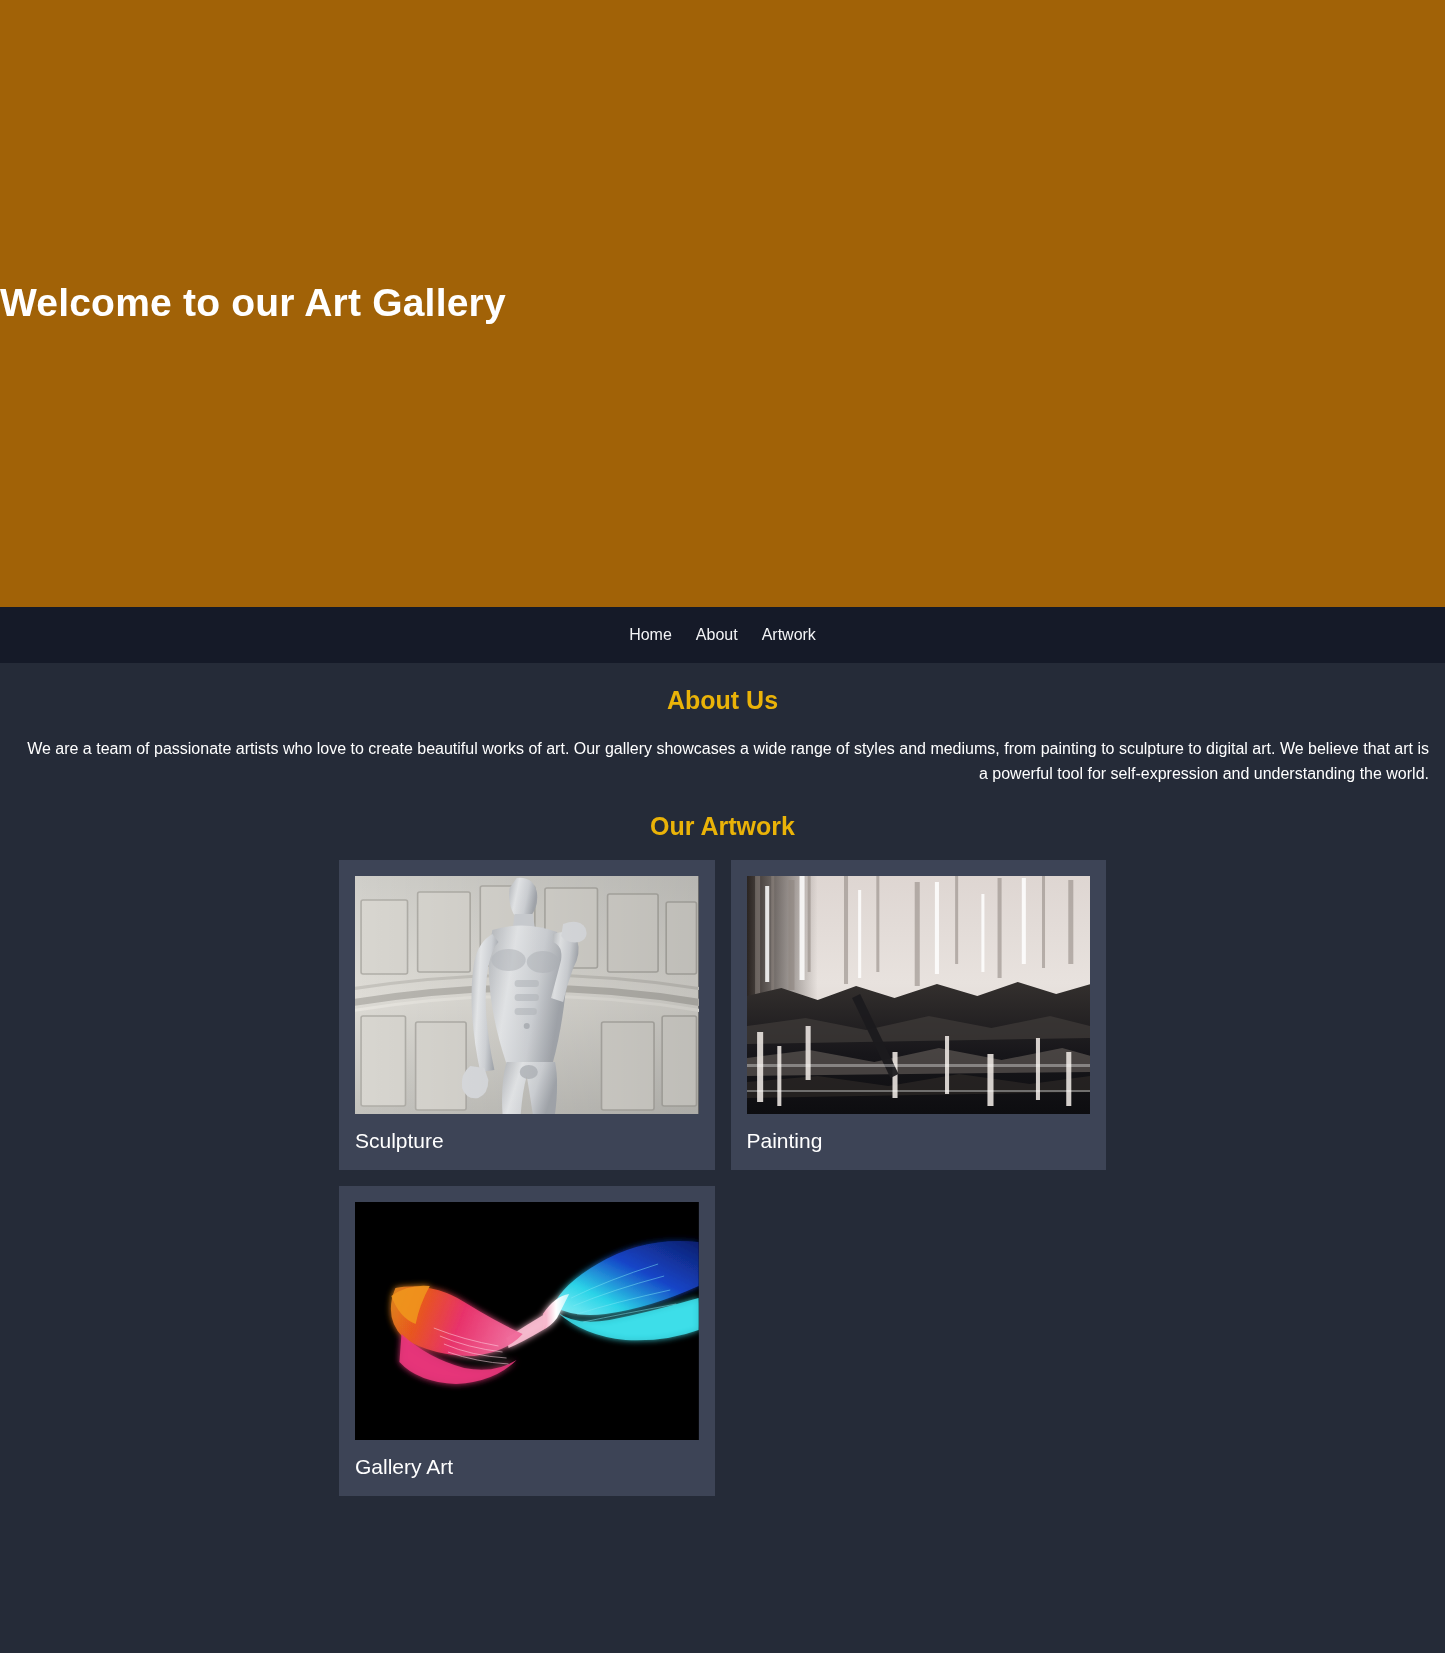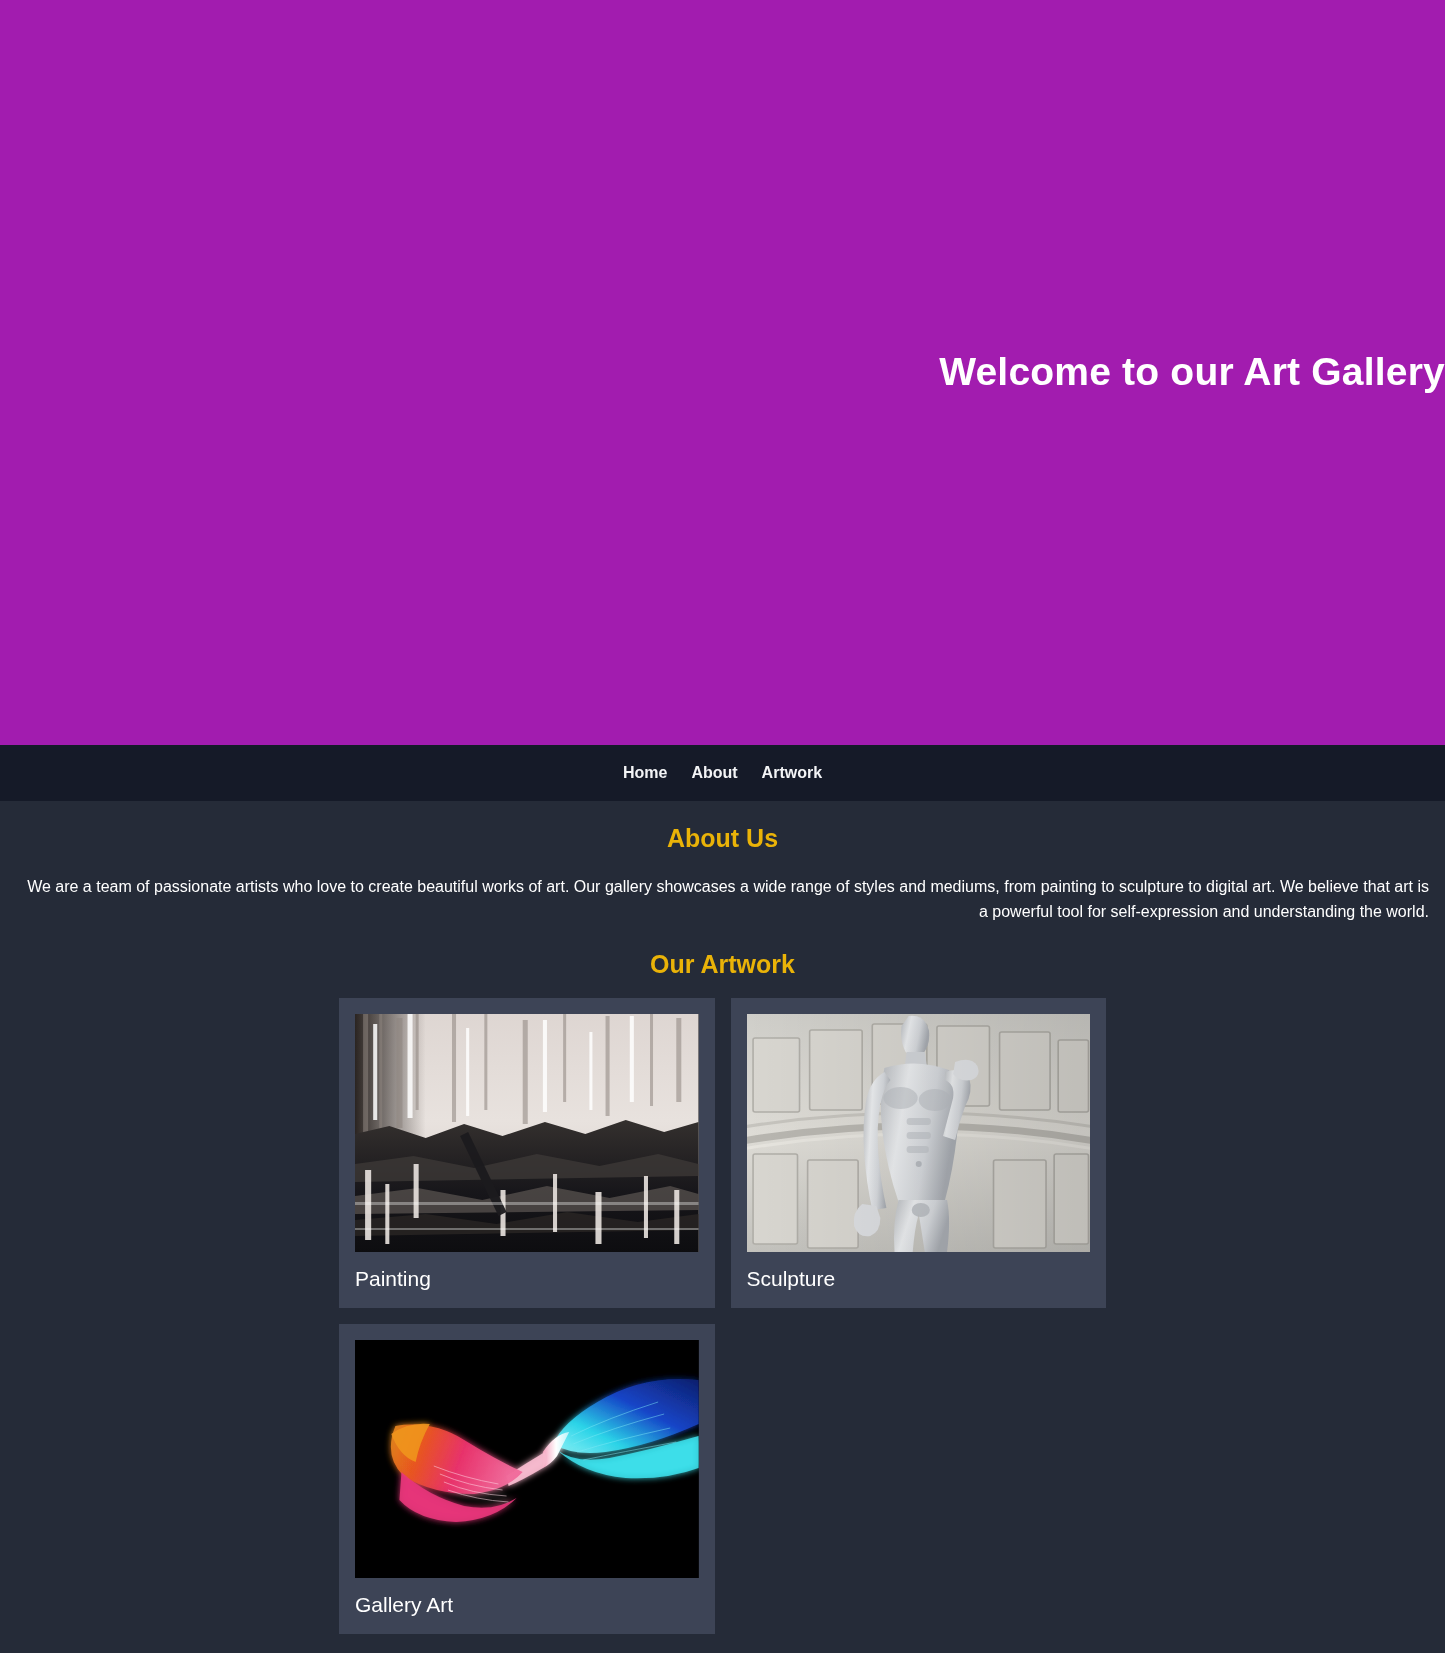--- a/index.html
+++ b/index.html
@@ -8,25 +8,25 @@
     width: 1445px;
     background: #252b38;
     font-family: "Liberation Sans", sans-serif;
     color: #ffffff;
     -webkit-font-smoothing: antialiased;
   }
 
   
   .hero {
     width: 100%;
-    height: 745px;
-    background: #a21caf;
+    height: 607px;
+    background: #a16207;
     display: flex;
     align-items: center;
-    justify-content: flex-end;
+    justify-content: flex-start;
   }
   .hero-title {
     font-size: 39px;
     font-weight: 700;
     color: #ffffff;
     letter-spacing: 0.2px;
     text-align: center;
     line-height: 1.1;
   }
 
@@ -37,21 +37,20 @@
     background: #151a28;
     display: flex;
     align-items: center;
     justify-content: center;
   }
   .nav-list {
     list-style: none;
     display: flex;
     align-items: center;
     gap: 24px;
-    font-weight: bold;
   }
   .nav-link {
     color: #f3f4f6;
     text-decoration: none;
     font-size: 16px;
     line-height: 1;
     display: inline-block;
     padding: 2px 0;
   }
 
@@ -141,20 +140,91 @@
 
   <section class="section-about">
     <h2 class="section-heading">About Us</h2>
     <p class="about-text">We are a team of passionate artists who love to create beautiful works of art. Our gallery showcases a wide range of styles and mediums, from painting to sculpture to digital art. We believe that art is a powerful tool for self-expression and understanding the world.</p>
   </section>
 
   <section class="section-artwork">
     <h2 class="section-heading artwork-heading">Our Artwork</h2>
 
     <div class="grid">
+
+      <article class="card">
+        <div class="card-media">
+          <svg viewBox="0 0 340 238" preserveAspectRatio="none" aria-hidden="true">
+            <defs>
+              <linearGradient id="sc-wall" x1="0" y1="0" x2="0" y2="1">
+                <stop offset="0%" stop-color="#cfcec9"></stop>
+                <stop offset="50%" stop-color="#dedcd6"></stop>
+                <stop offset="100%" stop-color="#c3c2bd"></stop>
+              </linearGradient>
+              <linearGradient id="sc-marble" x1="0" y1="0" x2="1" y2="0.3">
+                <stop offset="0%" stop-color="#b9bcc0"></stop>
+                <stop offset="35%" stop-color="#eceef0"></stop>
+                <stop offset="70%" stop-color="#d6d9dd"></stop>
+                <stop offset="100%" stop-color="#a9adb3"></stop>
+              </linearGradient>
+              <linearGradient id="sc-shade" x1="0" y1="0" x2="1" y2="0">
+                <stop offset="0%" stop-color="#00000000"></stop>
+                <stop offset="100%" stop-color="#00000055"></stop>
+              </linearGradient>
+            </defs>
+            <rect x="0" y="0" width="340" height="238" fill="url(#sc-wall)"></rect>
+
+            <g stroke="#b0aea8" stroke-width="1.6" fill="#d8d6d0">
+              <rect x="6" y="24" width="46" height="74" rx="2"></rect>
+              <rect x="62" y="16" width="52" height="80" rx="2"></rect>
+              <rect x="124" y="10" width="54" height="80" rx="2"></rect>
+              <rect x="188" y="12" width="52" height="80" rx="2"></rect>
+              <rect x="250" y="18" width="50" height="78" rx="2"></rect>
+              <rect x="308" y="26" width="30" height="72" rx="2"></rect>
+              <rect x="6" y="140" width="44" height="90" rx="2"></rect>
+              <rect x="60" y="146" width="50" height="88" rx="2"></rect>
+              <rect x="244" y="146" width="52" height="88" rx="2"></rect>
+              <rect x="304" y="140" width="34" height="90" rx="2"></rect>
+            </g>
+
+            <path d="M-10 128 Q170 96 350 128" fill="none" stroke="#b8b6b0" stroke-width="7"></path>
+            <path d="M-10 136 Q170 104 350 136" fill="none" stroke="#e6e4de" stroke-width="3"></path>
+            <path d="M-10 114 Q170 84 350 114" fill="none" stroke="#c6c4be" stroke-width="3"></path>
+
+            <g>
+
+              <path d="M160 2 Q176 0 180 16 Q182 30 174 40 Q164 46 157 38 Q151 26 153 12 Z" fill="url(#sc-marble)"></path>
+
+              <path d="M158 38 L176 38 L178 52 L156 54 Z" fill="#d2d5d9"></path>
+
+              <path d="M136 54 Q168 44 200 56 Q212 84 208 120 Q204 156 196 186 L150 188 Q138 152 134 118 Q130 82 136 54 Z" fill="url(#sc-marble)"></path>
+
+              <g fill="#b9bdc2" opacity="0.55">
+                <ellipse cx="152" cy="84" rx="17" ry="11"></ellipse>
+                <ellipse cx="186" cy="86" rx="16" ry="11"></ellipse>
+                <rect x="158" y="104" width="24" height="7" rx="3"></rect>
+                <rect x="158" y="118" width="24" height="7" rx="3"></rect>
+                <rect x="158" y="132" width="22" height="7" rx="3"></rect>
+              </g>
+              <circle cx="170" cy="150" r="3" fill="#a8acb2" opacity="0.7"></circle>
+
+              <path d="M196 58 Q214 52 220 64 Q224 78 216 92 Q210 108 206 126 L194 122 Q200 100 204 84 Q206 70 196 66 Z" fill="url(#sc-marble)"></path>
+              <path d="M206 48 Q222 42 228 52 Q232 62 222 66 Q210 68 204 60 Z" fill="#e2e4e7"></path>
+
+              <path d="M136 58 Q122 66 118 86 Q114 110 116 140 Q118 168 124 196 L138 194 Q132 166 130 140 Q128 112 132 90 Q136 72 142 66 Z" fill="url(#sc-marble)"></path>
+              <path d="M114 190 Q104 198 106 212 Q110 224 122 222 Q132 218 132 204 L128 192 Z" fill="#dcdee1"></path>
+
+              <path d="M150 186 L198 186 Q202 206 198 238 L176 238 Q172 212 170 200 Q166 214 164 238 L146 238 Q144 208 150 186 Z" fill="url(#sc-marble)"></path>
+              <ellipse cx="172" cy="196" rx="9" ry="7" fill="#b6babf" opacity="0.8"></ellipse>
+            </g>
+            <rect x="0" y="0" width="340" height="238" fill="url(#sc-shade)" opacity="0.35"></rect>
+          </svg>
+        </div>
+        <h3 class="card-title">Sculpture</h3>
+      </article>
 
       <article class="card">
         <div class="card-media">
           <svg viewBox="0 0 340 238" preserveAspectRatio="none" aria-hidden="true">
             <defs>
               <linearGradient id="pt-sky" x1="0" y1="0" x2="0" y2="1">
                 <stop offset="0%" stop-color="#ded6d2"></stop>
                 <stop offset="45%" stop-color="#e8e2de"></stop>
                 <stop offset="100%" stop-color="#cfc6c1"></stop>
               </linearGradient>
@@ -214,91 +284,20 @@
             </g>
           </svg>
         </div>
         <h3 class="card-title">Painting</h3>
       </article>
 
       <article class="card">
         <div class="card-media">
           <svg viewBox="0 0 340 238" preserveAspectRatio="none" aria-hidden="true">
             <defs>
-              <linearGradient id="sc-wall" x1="0" y1="0" x2="0" y2="1">
-                <stop offset="0%" stop-color="#cfcec9"></stop>
-                <stop offset="50%" stop-color="#dedcd6"></stop>
-                <stop offset="100%" stop-color="#c3c2bd"></stop>
-              </linearGradient>
-              <linearGradient id="sc-marble" x1="0" y1="0" x2="1" y2="0.3">
-                <stop offset="0%" stop-color="#b9bcc0"></stop>
-                <stop offset="35%" stop-color="#eceef0"></stop>
-                <stop offset="70%" stop-color="#d6d9dd"></stop>
-                <stop offset="100%" stop-color="#a9adb3"></stop>
-              </linearGradient>
-              <linearGradient id="sc-shade" x1="0" y1="0" x2="1" y2="0">
-                <stop offset="0%" stop-color="#00000000"></stop>
-                <stop offset="100%" stop-color="#00000055"></stop>
-              </linearGradient>
-            </defs>
-            <rect x="0" y="0" width="340" height="238" fill="url(#sc-wall)"></rect>
-
-            <g stroke="#b0aea8" stroke-width="1.6" fill="#d8d6d0">
-              <rect x="6" y="24" width="46" height="74" rx="2"></rect>
-              <rect x="62" y="16" width="52" height="80" rx="2"></rect>
-              <rect x="124" y="10" width="54" height="80" rx="2"></rect>
-              <rect x="188" y="12" width="52" height="80" rx="2"></rect>
-              <rect x="250" y="18" width="50" height="78" rx="2"></rect>
-              <rect x="308" y="26" width="30" height="72" rx="2"></rect>
-              <rect x="6" y="140" width="44" height="90" rx="2"></rect>
-              <rect x="60" y="146" width="50" height="88" rx="2"></rect>
-              <rect x="244" y="146" width="52" height="88" rx="2"></rect>
-              <rect x="304" y="140" width="34" height="90" rx="2"></rect>
-            </g>
-
-            <path d="M-10 128 Q170 96 350 128" fill="none" stroke="#b8b6b0" stroke-width="7"></path>
-            <path d="M-10 136 Q170 104 350 136" fill="none" stroke="#e6e4de" stroke-width="3"></path>
-            <path d="M-10 114 Q170 84 350 114" fill="none" stroke="#c6c4be" stroke-width="3"></path>
-
-            <g>
-
-              <path d="M160 2 Q176 0 180 16 Q182 30 174 40 Q164 46 157 38 Q151 26 153 12 Z" fill="url(#sc-marble)"></path>
-
-              <path d="M158 38 L176 38 L178 52 L156 54 Z" fill="#d2d5d9"></path>
-
-              <path d="M136 54 Q168 44 200 56 Q212 84 208 120 Q204 156 196 186 L150 188 Q138 152 134 118 Q130 82 136 54 Z" fill="url(#sc-marble)"></path>
-
-              <g fill="#b9bdc2" opacity="0.55">
-                <ellipse cx="152" cy="84" rx="17" ry="11"></ellipse>
-                <ellipse cx="186" cy="86" rx="16" ry="11"></ellipse>
-                <rect x="158" y="104" width="24" height="7" rx="3"></rect>
-                <rect x="158" y="118" width="24" height="7" rx="3"></rect>
-                <rect x="158" y="132" width="22" height="7" rx="3"></rect>
-              </g>
-              <circle cx="170" cy="150" r="3" fill="#a8acb2" opacity="0.7"></circle>
-
-              <path d="M196 58 Q214 52 220 64 Q224 78 216 92 Q210 108 206 126 L194 122 Q200 100 204 84 Q206 70 196 66 Z" fill="url(#sc-marble)"></path>
-              <path d="M206 48 Q222 42 228 52 Q232 62 222 66 Q210 68 204 60 Z" fill="#e2e4e7"></path>
-
-              <path d="M136 58 Q122 66 118 86 Q114 110 116 140 Q118 168 124 196 L138 194 Q132 166 130 140 Q128 112 132 90 Q136 72 142 66 Z" fill="url(#sc-marble)"></path>
-              <path d="M114 190 Q104 198 106 212 Q110 224 122 222 Q132 218 132 204 L128 192 Z" fill="#dcdee1"></path>
-
-              <path d="M150 186 L198 186 Q202 206 198 238 L176 238 Q172 212 170 200 Q166 214 164 238 L146 238 Q144 208 150 186 Z" fill="url(#sc-marble)"></path>
-              <ellipse cx="172" cy="196" rx="9" ry="7" fill="#b6babf" opacity="0.8"></ellipse>
-            </g>
-            <rect x="0" y="0" width="340" height="238" fill="url(#sc-shade)" opacity="0.35"></rect>
-          </svg>
-        </div>
-        <h3 class="card-title">Sculpture</h3>
-      </article>
-
-      <article class="card">
-        <div class="card-media">
-          <svg viewBox="0 0 340 238" preserveAspectRatio="none" aria-hidden="true">
-            <defs>
               <linearGradient id="da-left" x1="0" y1="0" x2="1" y2="0.2">
                 <stop offset="0%" stop-color="#e08a1e"></stop>
                 <stop offset="28%" stop-color="#e8551f"></stop>
                 <stop offset="60%" stop-color="#e8326b"></stop>
                 <stop offset="100%" stop-color="#f06a9a"></stop>
               </linearGradient>
               <linearGradient id="da-right" x1="1" y1="0" x2="0" y2="1">
                 <stop offset="0%" stop-color="#0e1f6e"></stop>
                 <stop offset="40%" stop-color="#1545c8"></stop>
                 <stop offset="72%" stop-color="#2bd4e8"></stop>

